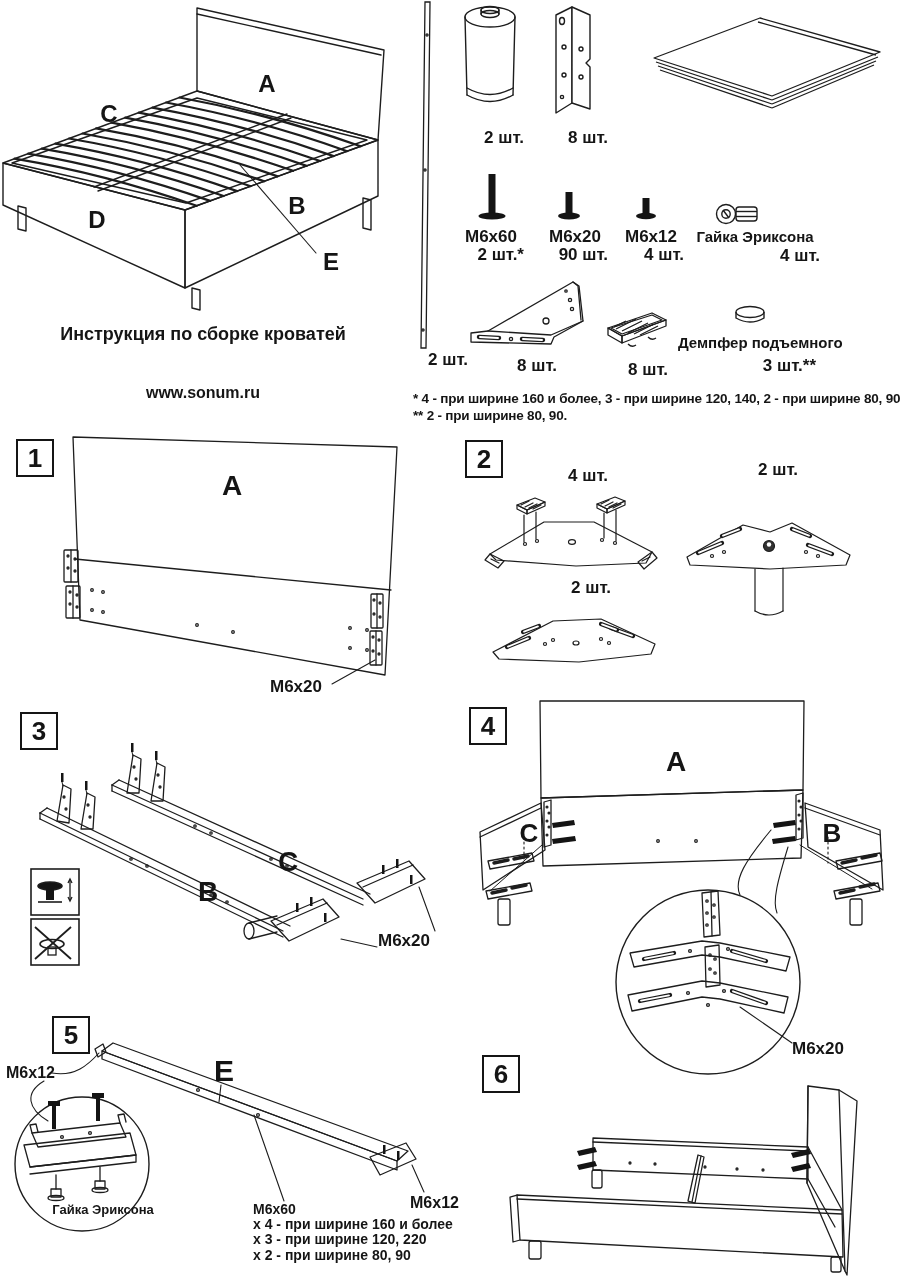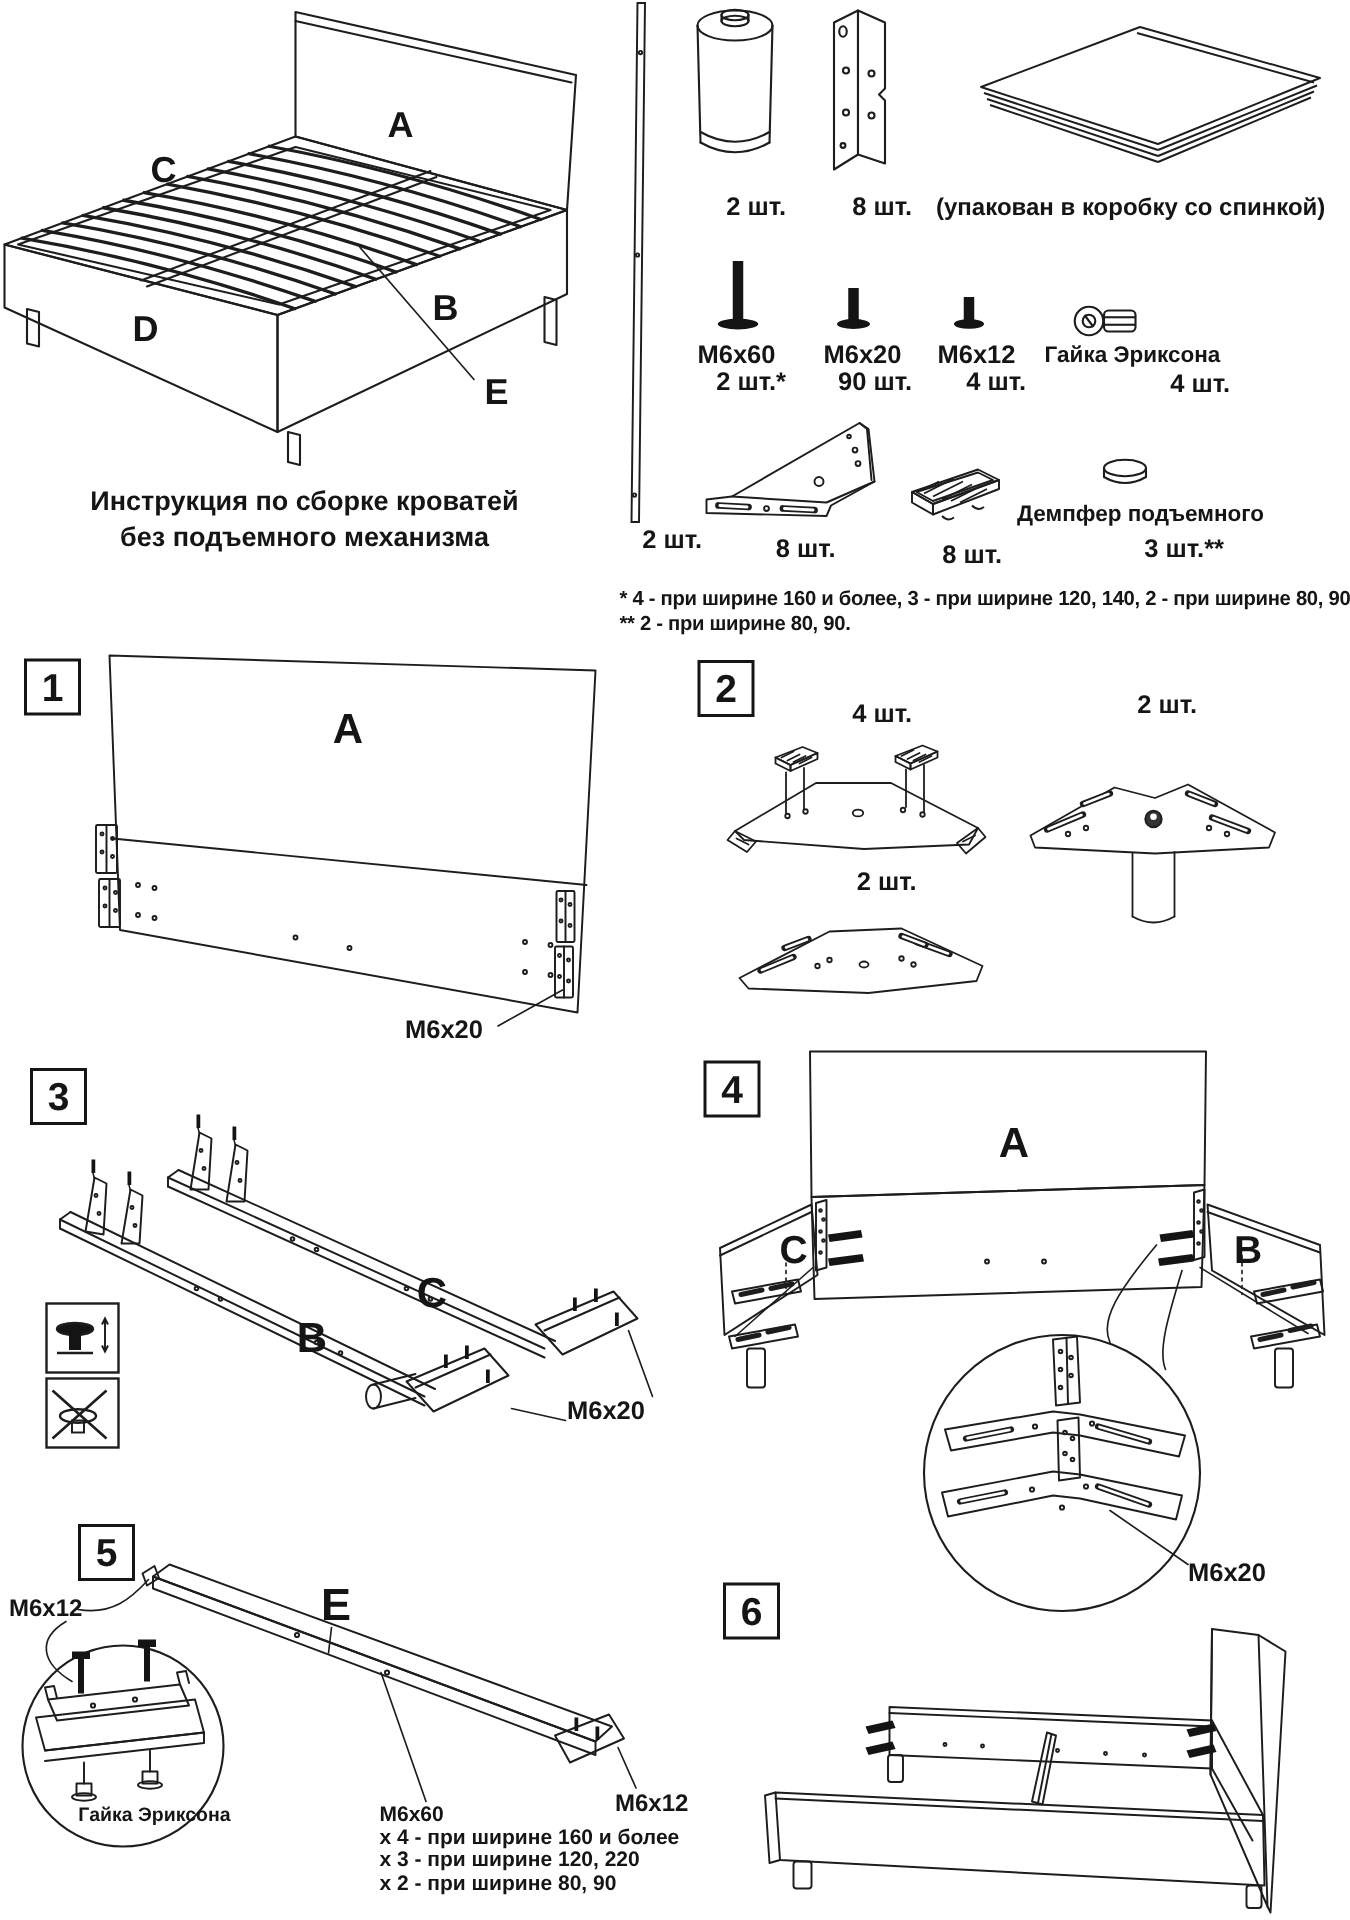--- a/index.html
+++ b/index.html
@@ -57,21 +57,21 @@
       <line x1="240" y1="165" x2="316" y2="253" stroke-width="1.1"></line>
     </g>
   </svg>
   <div class="abs t ovl ctr" style="left:250px;top:70px;width:34px">A</div>
   <div class="abs t ovl ctr" style="left:92px;top:100px;width:34px">C</div>
   <div class="abs t ovl ctr" style="left:80px;top:206px;width:34px">D</div>
   <div class="abs t ovl ctr" style="left:280px;top:192px;width:34px">B</div>
   <div class="abs t ovl ctr" style="left:314px;top:248px;width:34px">E</div>
 
   <div class="abs t ctr" style="left:38px;top:324px;width:330px;font-size:18px">Инструкция по сборке кроватей</div>
-  <div class="abs t ctr" style="left:38px;top:348px;width:330px;font-size:18px">без подъемного механизма</div>
+  <div class="abs t ctr" style="left:38px;top:384px;width:330px;font-size:16px">www.sonum.ru</div>
 
   <svg class="abs" style="left:413px;top:0" width="40" height="352" viewBox="0 0 40 352">
     <g stroke="#1d1d1d" stroke-width="1.3" fill="none" stroke-linecap="round">
       <polygon points="12,2 17,2 13,348 8,348"></polygon>
       <circle cx="14" cy="35" r="1.1"></circle>
         <circle cx="12" cy="170" r="1.1"></circle>
         <circle cx="10" cy="330" r="1.1"></circle>
     </g>
   </svg>
   <div class="abs t qty ctr" style="left:398px;top:350px;width:70px">2 шт.</div>
@@ -106,21 +106,20 @@
   <div class="abs t qty ctr" style="left:544px;top:128px;width:64px">8 шт.</div>
 
   <svg class="abs" style="left:648px;top:12" width="240" height="108" viewBox="0 0 240 108">
     <g stroke="#1d1d1d" stroke-width="1.3" fill="none" stroke-linejoin="round">
       <polygon points="6,46 112,6 232,40 124,84"></polygon>
       <polyline points="110,10 228,43"></polyline>
       <path d="M124,88 L230,45 M124,92 L228,49 M124,96 L226,53"></path>
       <path d="M8,50 L124,88 M10,54 L124,92 M12,58 L124,96"></path>
     </g>
   </svg>
-  <div class="abs t cover" style="left:624px;top:130px;width:268px">(упакован в коробку со спинкой)</div>
 
   <svg class="abs" style="left:468px;top:170" width="48" height="58" viewBox="0 0 48 58">
     <rect x="20.5" y="4" width="7" height="40" fill="#141414"></rect>
     <ellipse cx="24" cy="46" rx="13.5" ry="3.6" fill="#141414"></ellipse>
   </svg>
   <div class="abs t screw ctr" style="left:458px;top:227px;width:66px">M6x60</div>
   <div class="abs t qty ctr" style="left:458px;top:245px;width:66px">2 шт.*</div>
 
   <svg class="abs" style="left:545px;top:170" width="48" height="58" viewBox="0 0 48 58">
     <rect x="20.5" y="22" width="7" height="22" fill="#141414"></rect>

